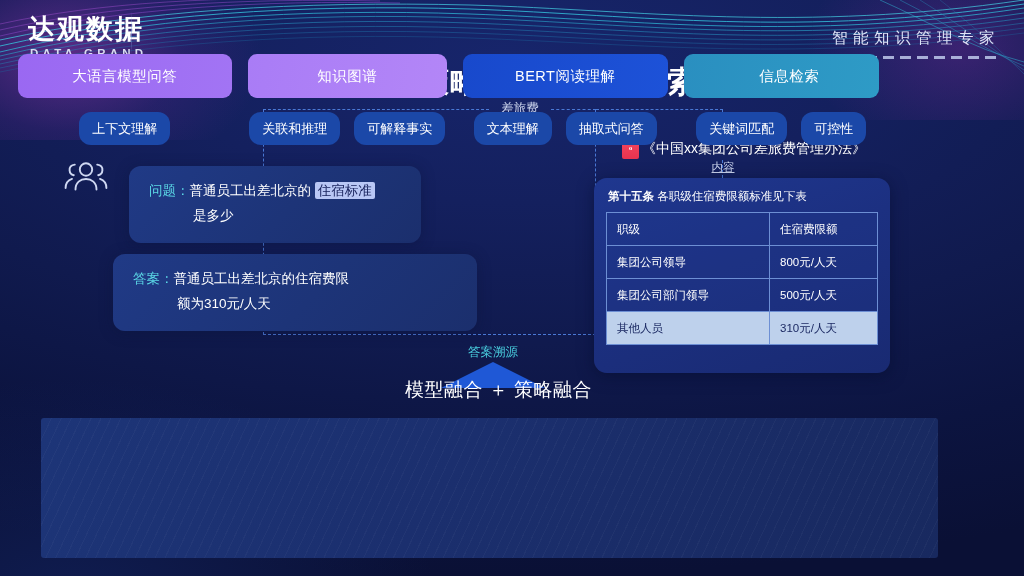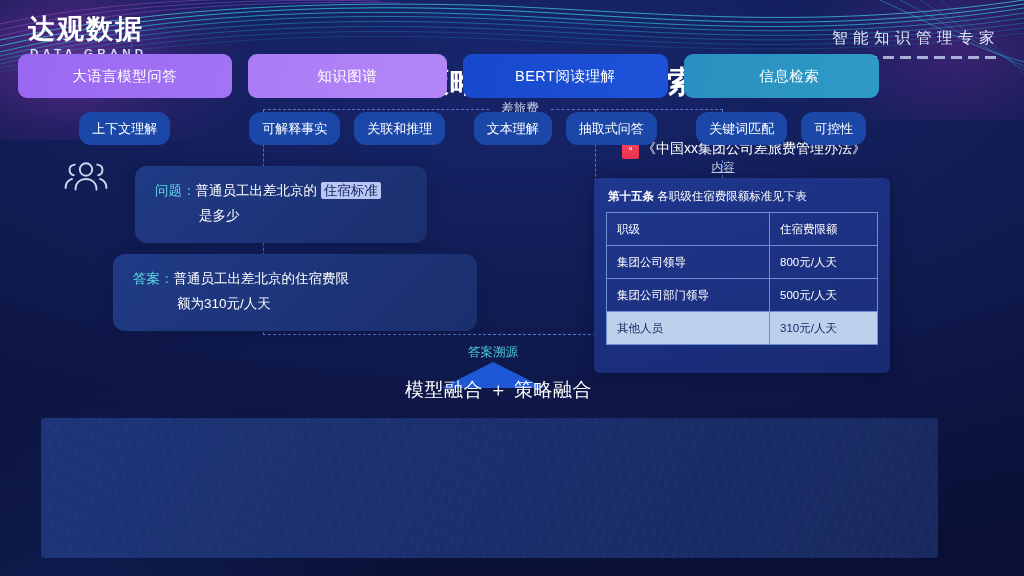--- a/index.html
+++ b/index.html
@@ -107,21 +107,21 @@
 
   
   .bubble {
     position:absolute;
     border-radius: 12px;
     padding: 13px 20px 14px 20px;
     color:#ffffff; font-size:13.5px; line-height:1.85;
     background: linear-gradient(135deg, #203a86 0%, #1d3478 55%, #1b2f6d 100%);
     box-shadow: 0 2px 14px rgba(10,20,60,.45);
   }
-  .bubble-q { left:135px; top:166px; width:292px; }
+  .bubble-q { left:129px; top:166px; width:292px; }
   .bubble-a { left:113px; top:254px; width:364px; }
   .lbl-q { color:#5bd8e6; }
   .lbl-a { color:#5bd8e6; }
   .hl {
     background:#b9c7f5; color:#16205a; padding:1px 3px; border-radius:2px;
   }
   .bubble-line2 { display:block; padding-left: 44px; }
 
   
   .doc-ref {
@@ -142,21 +142,21 @@
   .pdf-glyph {
     position:absolute; left:0; top:0; width:17px; height:20px;
     display:flex; align-items:center; justify-content:center;
     color:#fff; font-size:11px; font-weight:700; font-family:"Liberation Serif", serif;
   }
 
   
   .doc-panel {
     position:absolute; left:594px; top:178px; width:296px; height:195px;
     background: linear-gradient(160deg, #1f378f 0%, #1c3081 45%, #192a72 100%);
-    border-radius:6px;
+    border-radius:13px;
     box-shadow: 0 3px 16px rgba(5,12,45,.55);
     padding: 11px 12px 12px 12px;
   }
   .doc-heading {
     font-size:11.5px; color:#ffffff; margin-bottom:8px; padding-left:2px;
   }
   .doc-heading b { font-weight:700; }
   table.doc-table {
     width:100%; border-collapse:collapse;
     font-size:11.5px; color:#ffffff;
@@ -346,22 +346,22 @@
     <div class="cap-col c0">
       <div class="cap-head purple1">大语言模型问答</div>
       <div class="cap-tags">
         <div class="cap-tag">上下文理解</div>
       </div>
     </div>
 
     <div class="cap-col c1">
       <div class="cap-head purple2">知识图谱</div>
       <div class="cap-tags">
+        <div class="cap-tag">关联和推理</div>
         <div class="cap-tag">可解释事实</div>
-        <div class="cap-tag">关联和推理</div>
       </div>
     </div>
 
     <div class="cap-col c2">
       <div class="cap-head blue">BERT阅读理解</div>
       <div class="cap-tags">
         <div class="cap-tag">文本理解</div>
         <div class="cap-tag">抽取式问答</div>
       </div>
     </div>

